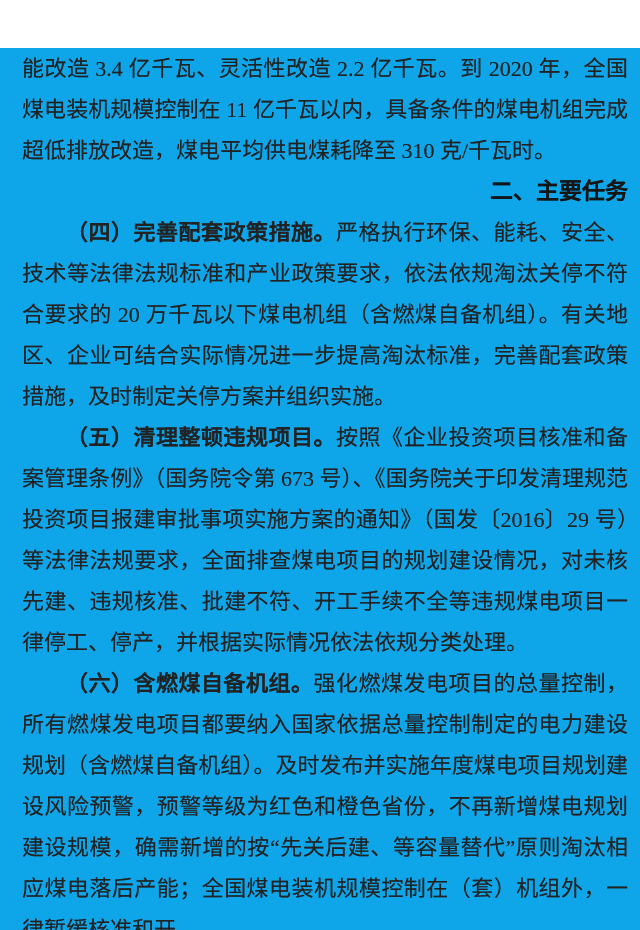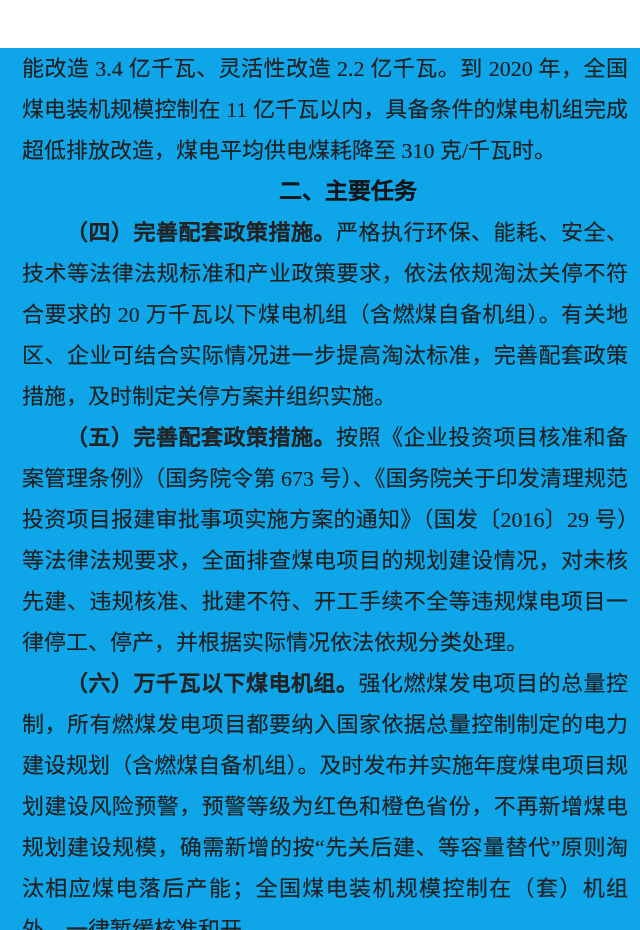--- a/index.html
+++ b/index.html
@@ -35,21 +35,21 @@
     text-indent: 2em;
   }
   .section-heading {
     margin: 0;
     text-indent: 2em;
     font-family: "Liberation Sans", "DejaVu Sans", sans-serif;
     font-weight: 700;
     font-size: 23px;
     line-height: 41px;
     color: #151515;
-    text-align: center;
+    text-align: right;
     text-shadow: 0 0 0.5px rgba(0,0,0,0.7);
   }
   .lead {
     font-weight: 700;
   }
   .page-number {
     position: absolute;
     left: 0;
     top: 884px;
     width: 100%;
@@ -65,20 +65,20 @@
 
 <div class="page">
   <div class="text-block">
 
     <p class="para">能改造 3.4 亿千瓦、灵活性改造 2.2 亿千瓦。到 2020 年，全国煤电装机规模控制在 11 亿千瓦以内，具备条件的煤电机组完成超低排放改造，煤电平均供电煤耗降至 310 克/千瓦时。</p>
 
     <h2 class="section-heading">二、主要任务</h2>
 
     <p class="para indent"><span class="lead">（四）完善配套政策措施。</span><span>严格执行环保、能耗、安全、技术等法律法规标准和产业政策要求，依法依规淘汰关停不符合要求的 20 万千瓦以下煤电机组（含燃煤自备机组）。有关地区、企业可结合实际情况进一步提高淘汰标准，完善配套政策措施，及时制定关停方案并组织实施。</span></p>
 
-    <p class="para indent"><span class="lead">（五）完善配套政策措施。</span><span>按照《企业投资项目核准和备案管理条例》（国务院令第 673 号）、《国务院关于印发清理规范投资项目报建审批事项实施方案的通知》（国发〔2016〕29 号）等法律法规要求，全面排查煤电项目的规划建设情况，对未核先建、违规核准、批建不符、开工手续不全等违规煤电项目一律停工、停产，并根据实际情况依法依规分类处理。</span></p>
+    <p class="para indent"><span class="lead">（五）清理整顿违规项目。</span><span>按照《企业投资项目核准和备案管理条例》（国务院令第 673 号）、《国务院关于印发清理规范投资项目报建审批事项实施方案的通知》（国发〔2016〕29 号）等法律法规要求，全面排查煤电项目的规划建设情况，对未核先建、违规核准、批建不符、开工手续不全等违规煤电项目一律停工、停产，并根据实际情况依法依规分类处理。</span></p>
 
-    <p class="para indent"><span class="lead">（六）万千瓦以下煤电机组。</span><span>强化燃煤发电项目的总量控制，所有燃煤发电项目都要纳入国家依据总量控制制定的电力建设规划（含燃煤自备机组）。及时发布并实施年度煤电项目规划建设风险预警，预警等级为红色和橙色省份，不再新增煤电规划建设规模，确需新增的按“先关后建、等容量替代”原则淘汰相应煤电落后产能；全国煤电装机规模控制在（套）机组外，一律暂缓核准和开</span></p>
+    <p class="para indent"><span class="lead">（六）含燃煤自备机组。</span><span>强化燃煤发电项目的总量控制，所有燃煤发电项目都要纳入国家依据总量控制制定的电力建设规划（含燃煤自备机组）。及时发布并实施年度煤电项目规划建设风险预警，预警等级为红色和橙色省份，不再新增煤电规划建设规模，确需新增的按“先关后建、等容量替代”原则淘汰相应煤电落后产能；全国煤电装机规模控制在（套）机组外，一律暂缓核准和开</span></p>
 
   </div>
 
   <div class="page-number">3</div>
 </div>
 
 </body></html>

